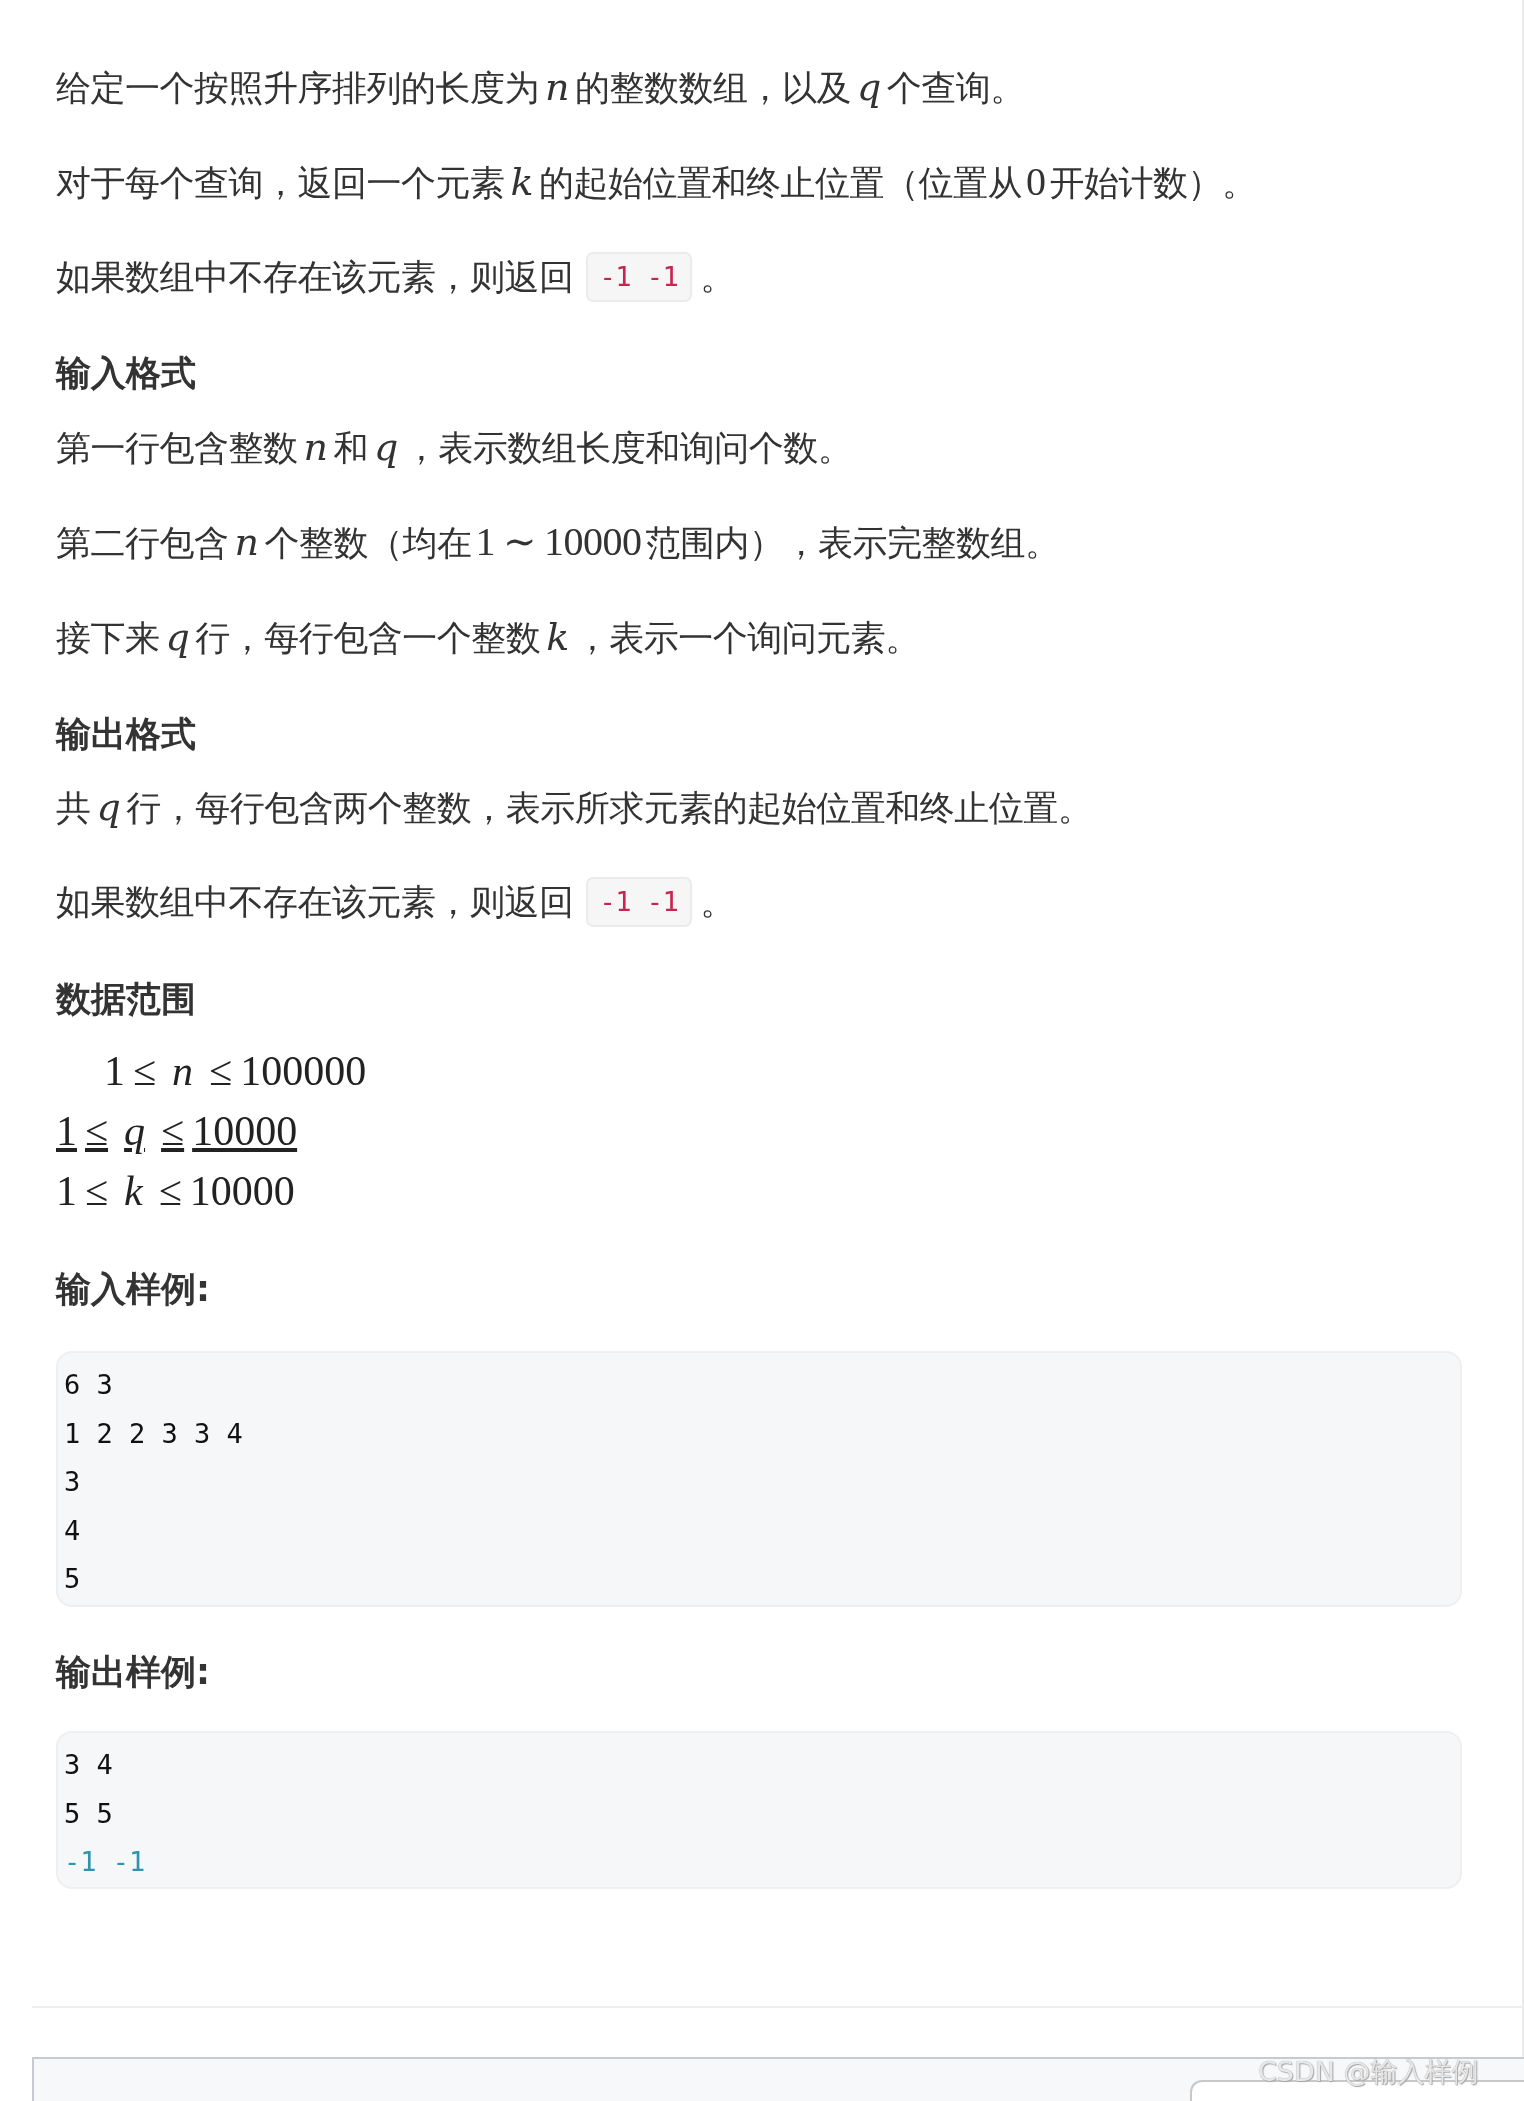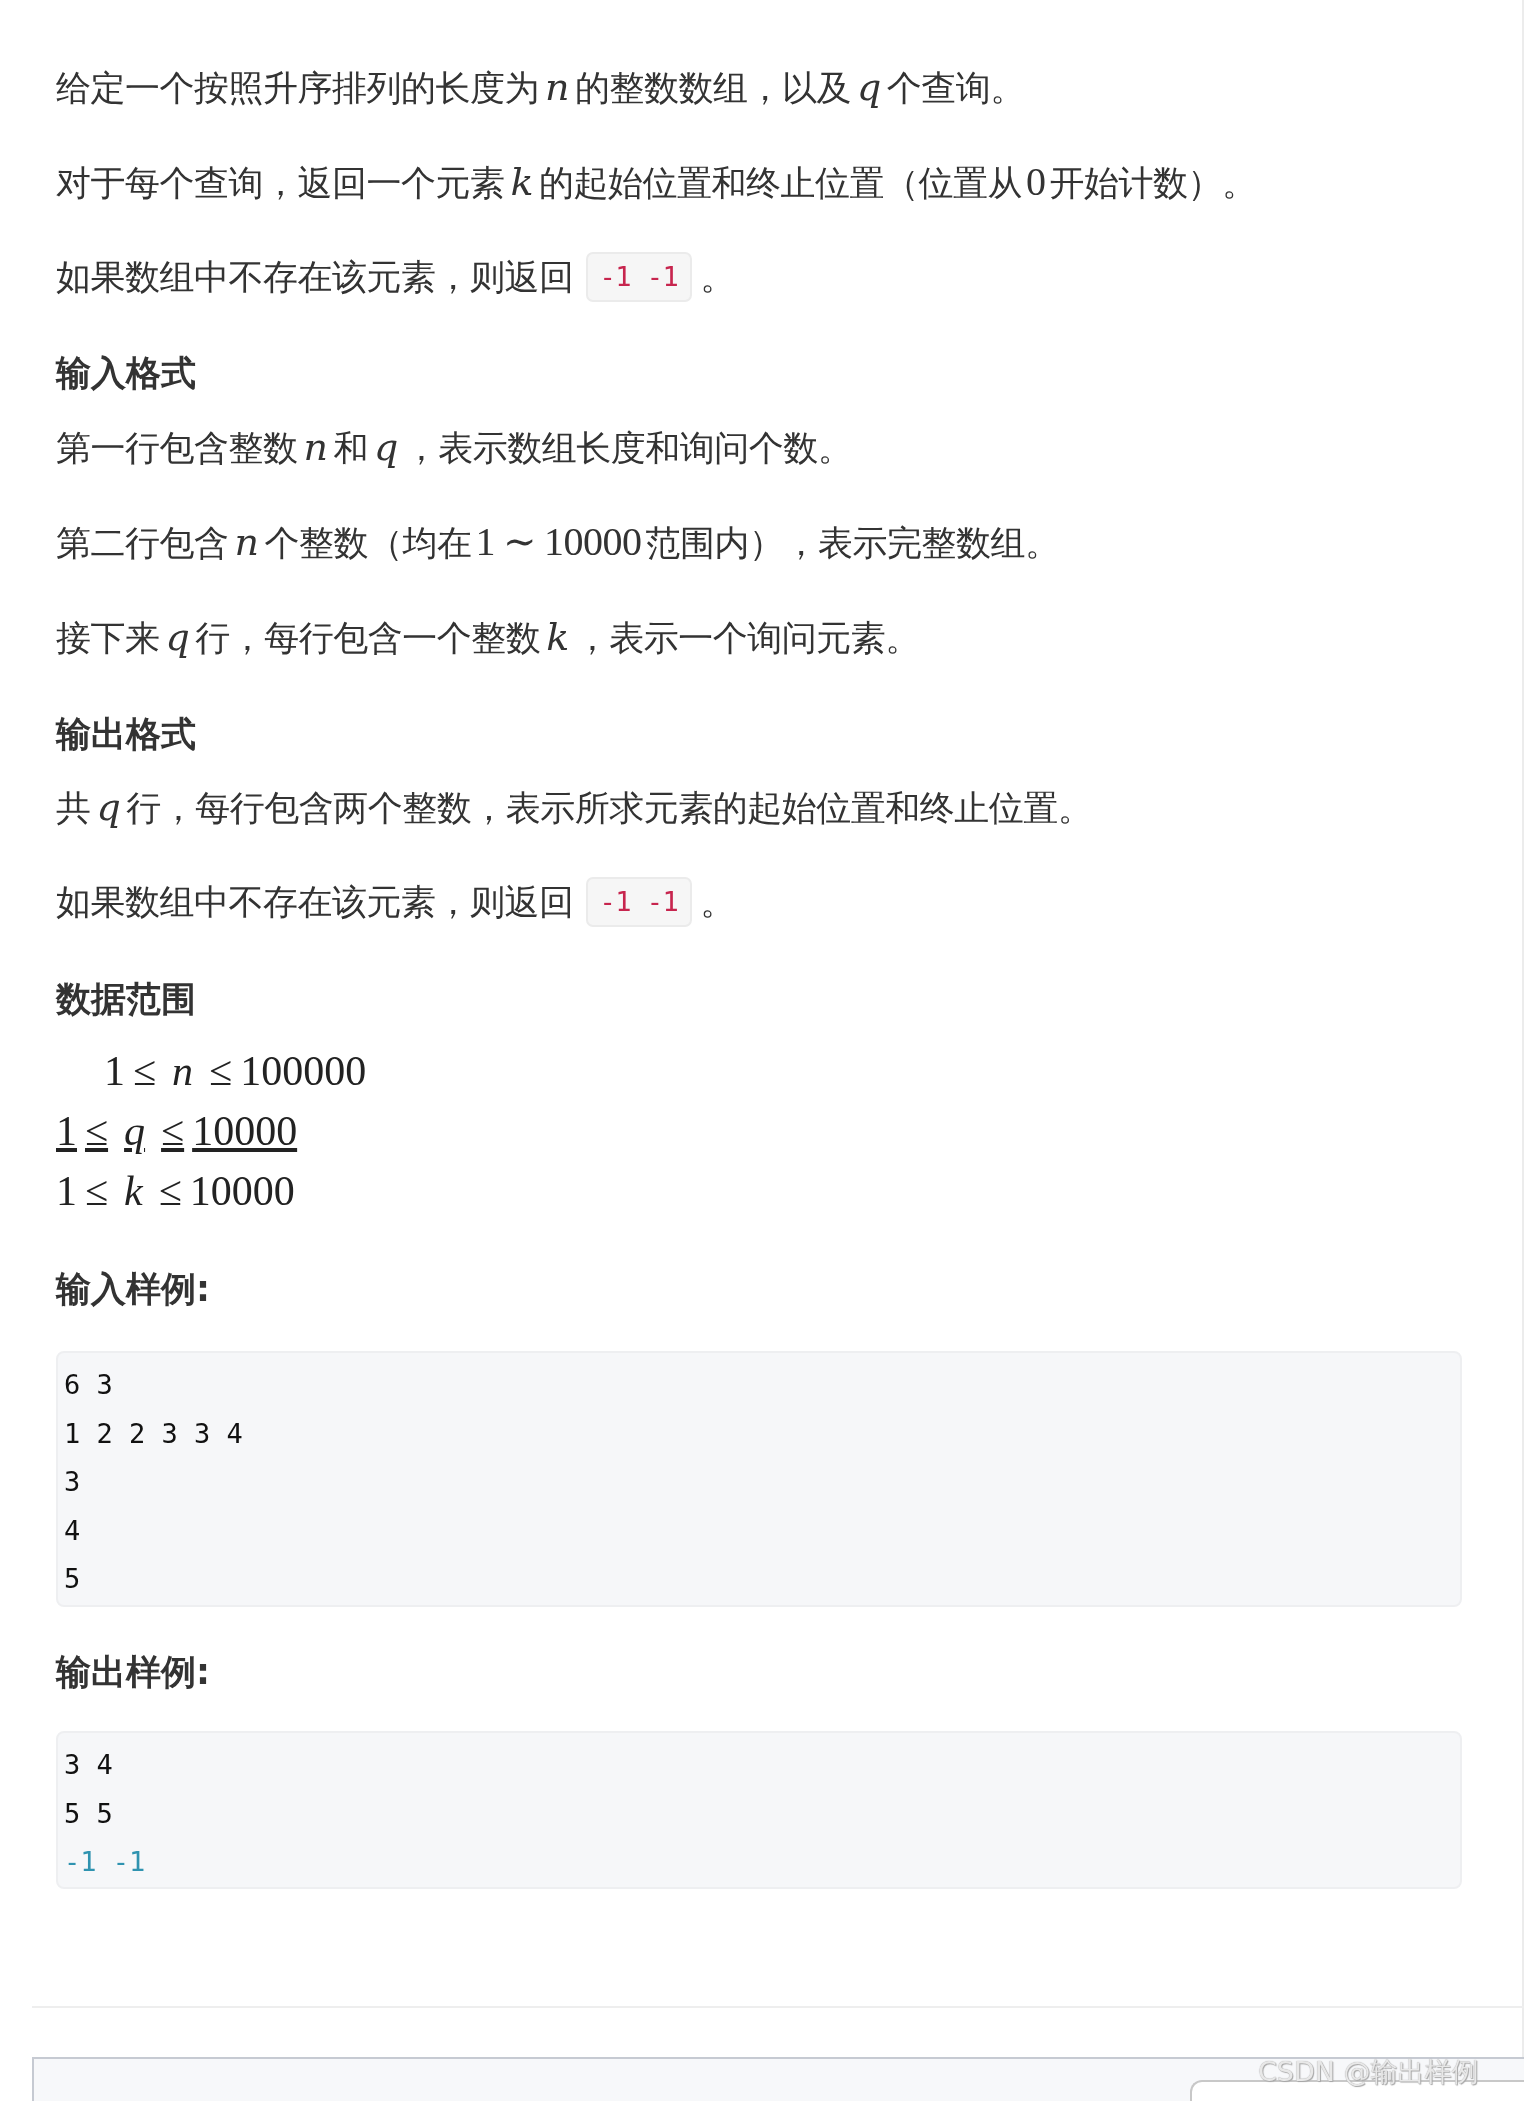--- a/index.html
+++ b/index.html
@@ -85,21 +85,21 @@
     }
     .range-line .op {
       padding: 0 8px;
     }
     .code-block {
       position: absolute;
       left: 56px;
       width: 1406px;
       background: #f6f7f9;
       border: 2px solid #eeeff1;
-      border-radius: 8px;
+      border-radius: 16px;
       box-sizing: border-box;
       font-family: "DejaVu Sans Mono", "Liberation Mono", monospace;
       font-size: 27px;
       color: #111111;
       padding: 8px 8px 0 6px;
     }
     .code-line {
       height: 48.5px;
       line-height: 48.5px;
       white-space: pre;
@@ -217,13 +217,13 @@
   <div class="code-line">3 4</div>
   <div class="code-line">5 5</div>
   <div class="code-line teal">-1 -1</div>
 </div>
 
 <div class="hr"></div>
 
 <div class="editor-box"></div>
 <div class="editor-inner"></div>
 
-<div class="watermark">CSDN @输出样例</div>
+<div class="watermark">CSDN @输入样例</div>
 
 </body></html>

